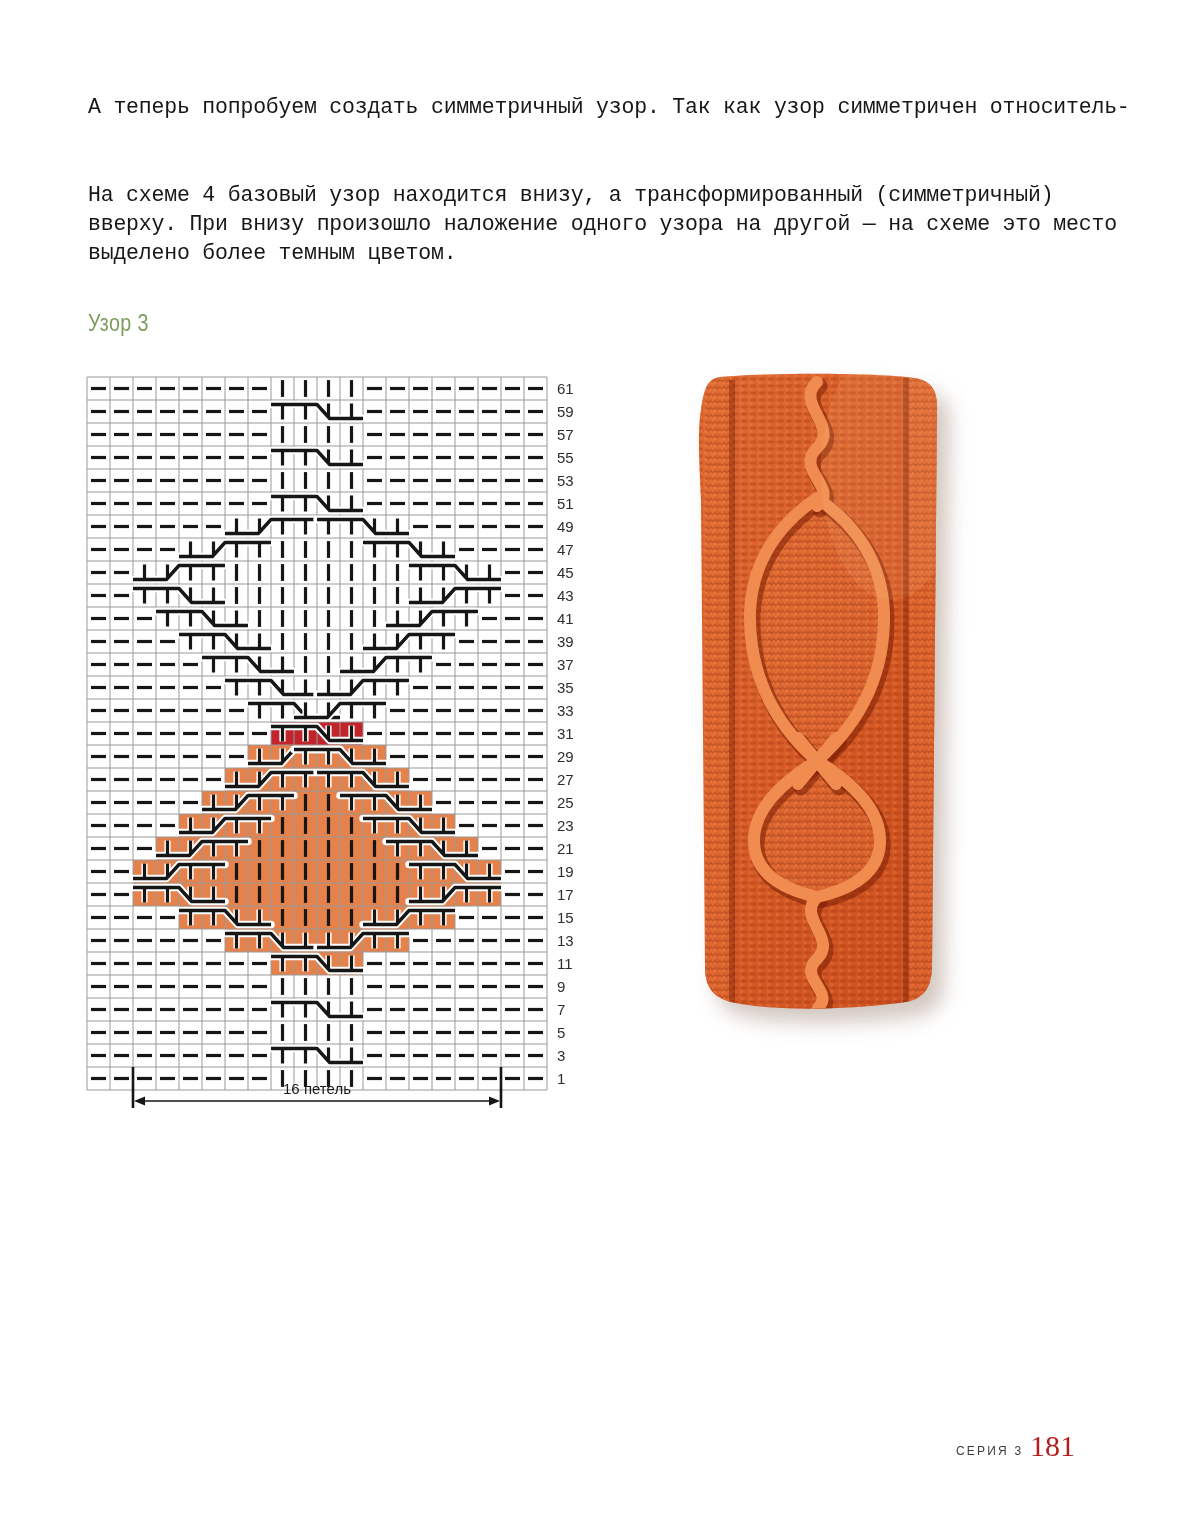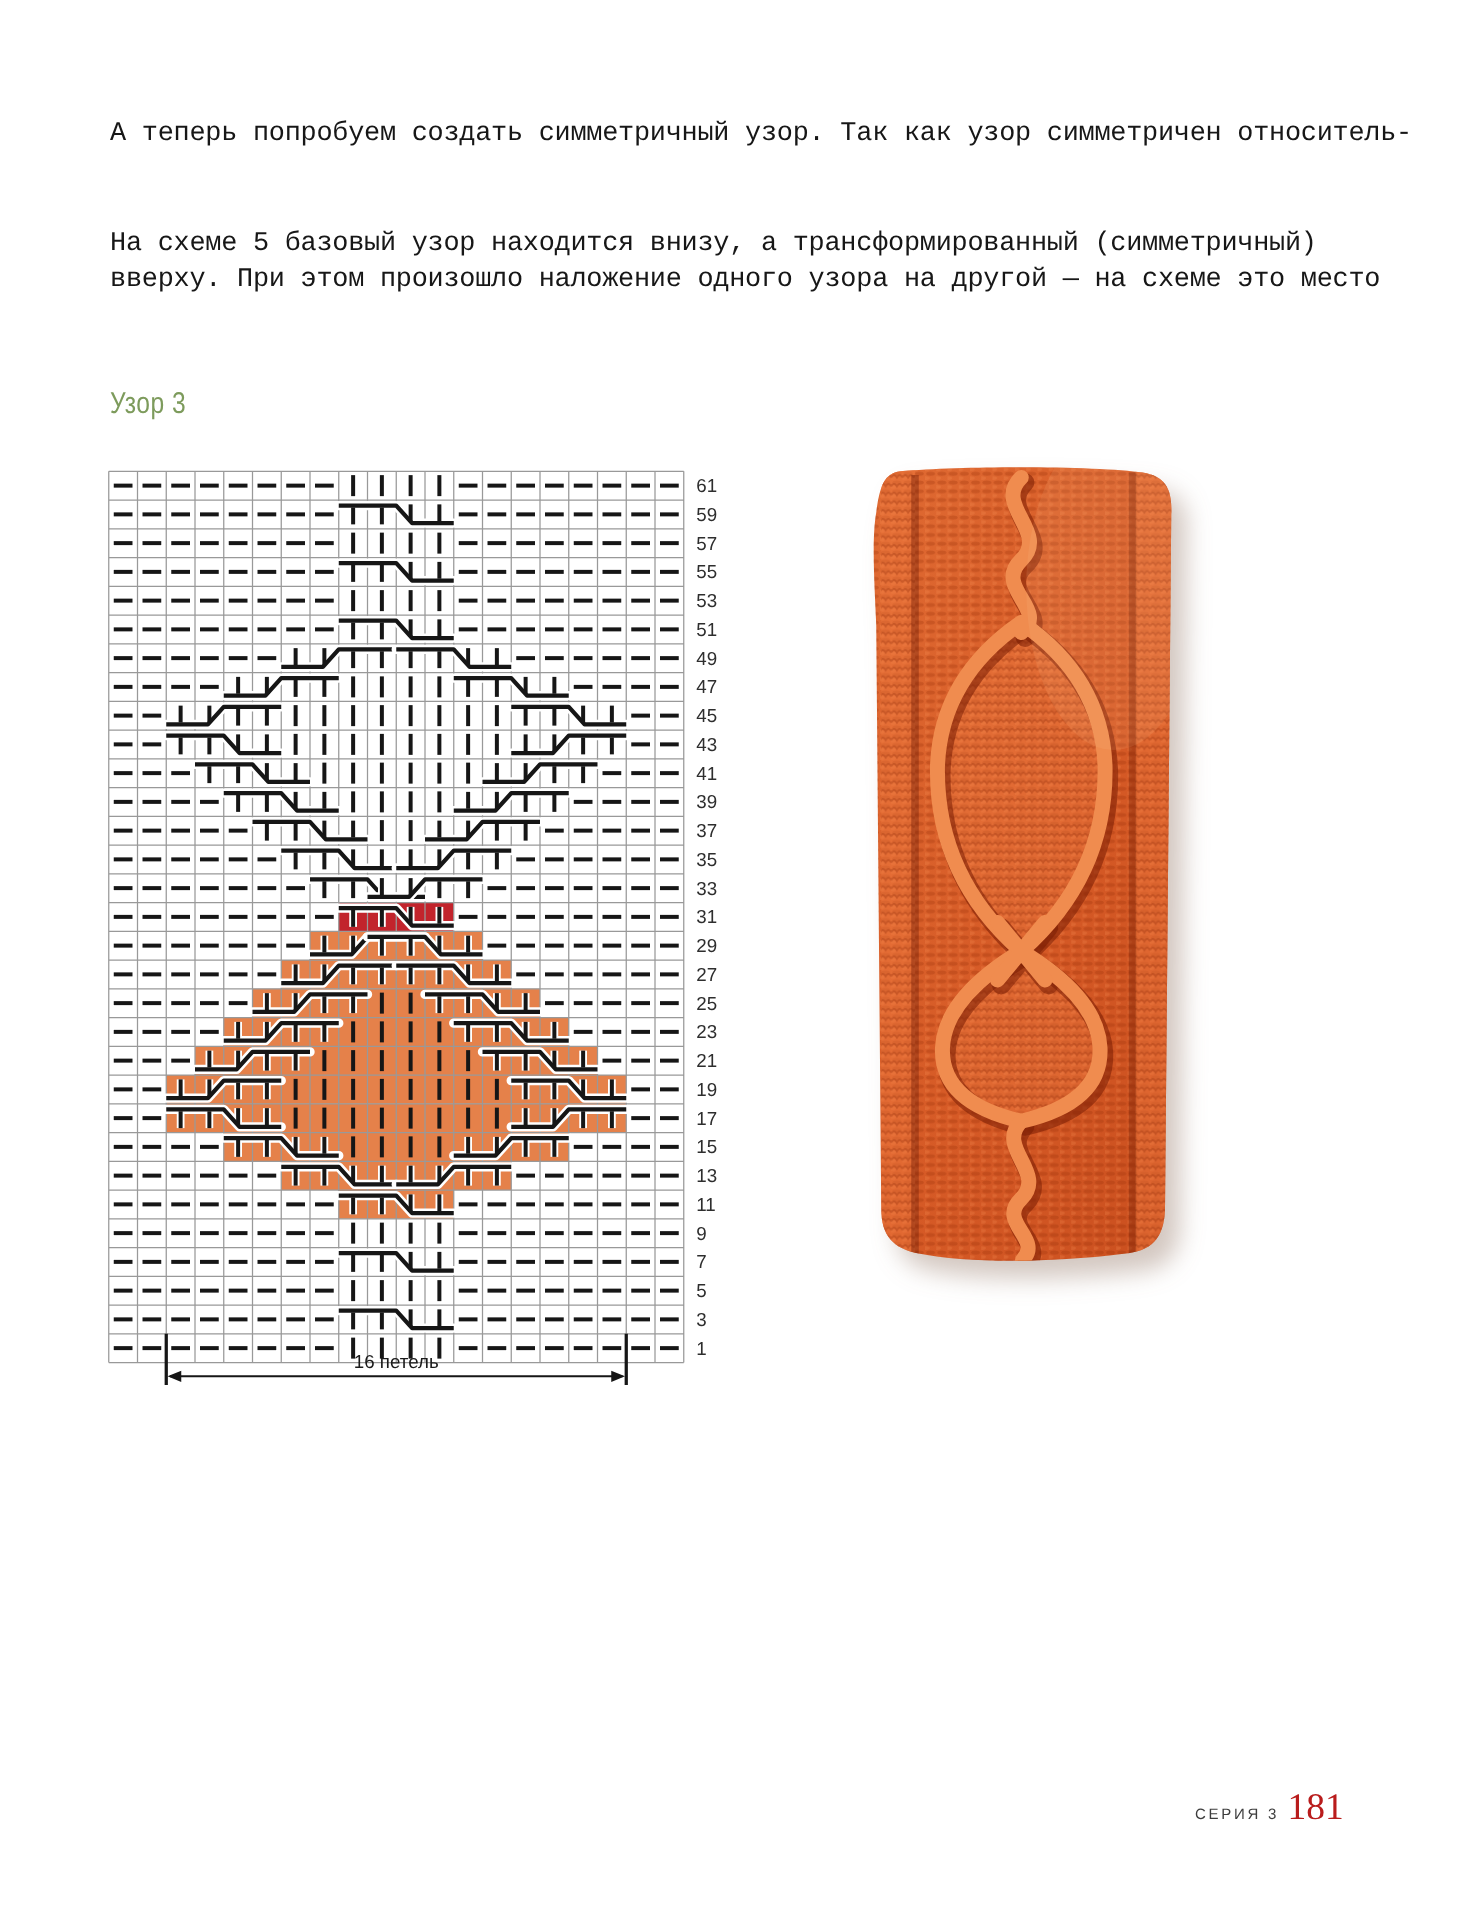--- a/index.html
+++ b/index.html
@@ -21,22 +21,23 @@
   #footer-page{position:absolute;left:1030px;top:1429px;font-family:"Liberation Serif",serif;
                font-size:30px;color:#b91c1c;}
 </style>
 </head>
 <body>
 
 <div class="para" id="para1">
   <div>А теперь попробуем создать симметричный узор. Так как узор симметричен относитель-</div>
 </div>
 <div class="para" id="para2">
-  <div>На схеме 5 базовый узор находится внизу, а трансформированный (симметричный)</div>
-  <div>вверху. При этом произошло наложение одного узора на другой — на схеме это место</div>
+  <div>На схеме 4 базовый узор находится внизу, а трансформированный (симметричный)</div>
+  <div>вверху. При внизу произошло наложение одного узора на другой — на схеме это место</div>
+  <div>выделено более темным цветом.</div>
 </div>
 
 <div id="heading">Узор 3</div>
 
 <svg id="chart-svg" width="1181" height="1535">
     <rect x="271" y="722" width="92" height="23" fill="#C2242C"></rect>
     <rect x="248" y="745" width="138" height="23" fill="#E5814A"></rect>
     <rect x="225" y="768" width="184" height="23" fill="#E5814A"></rect>
     <rect x="202" y="791" width="230" height="23" fill="#E5814A"></rect>
     <rect x="179" y="814" width="276" height="23" fill="#E5814A"></rect>

